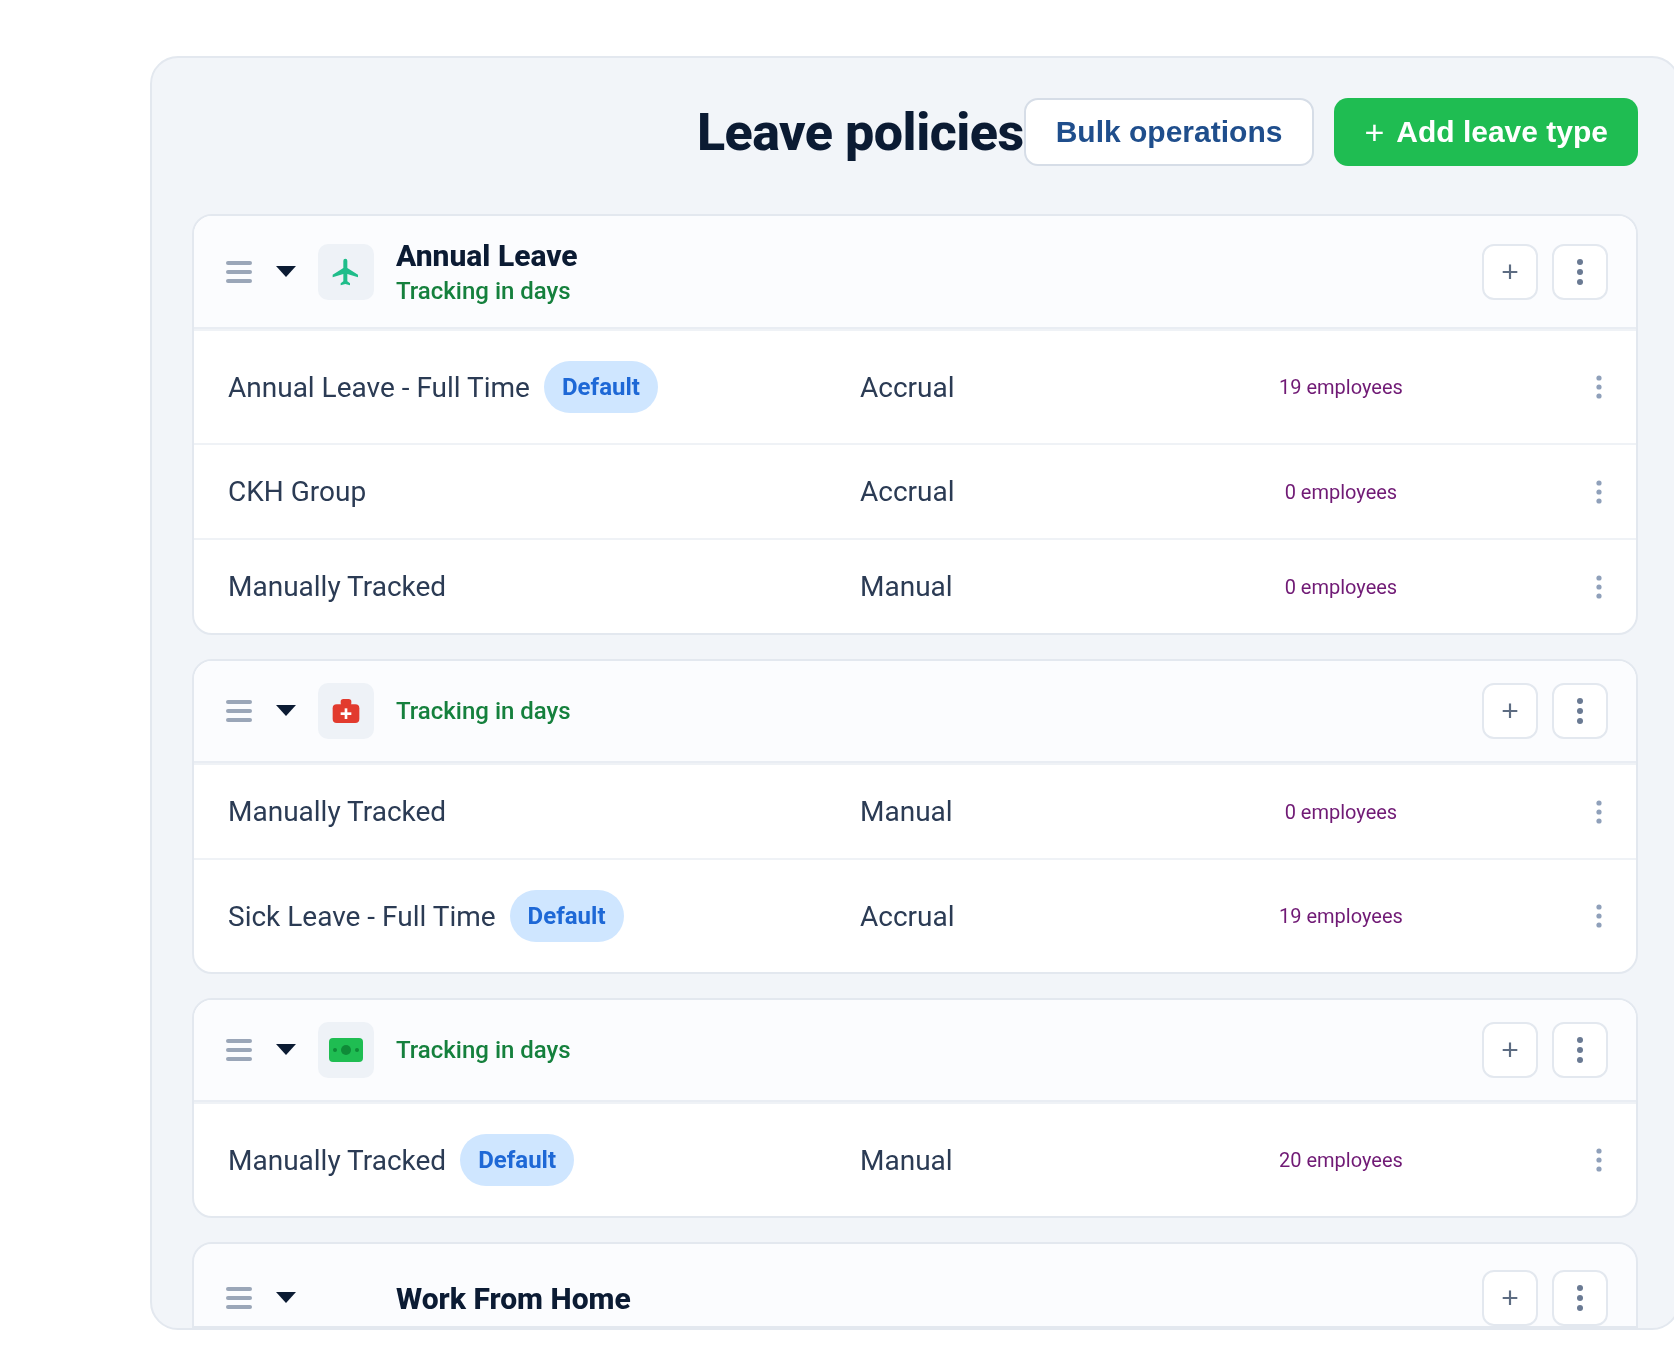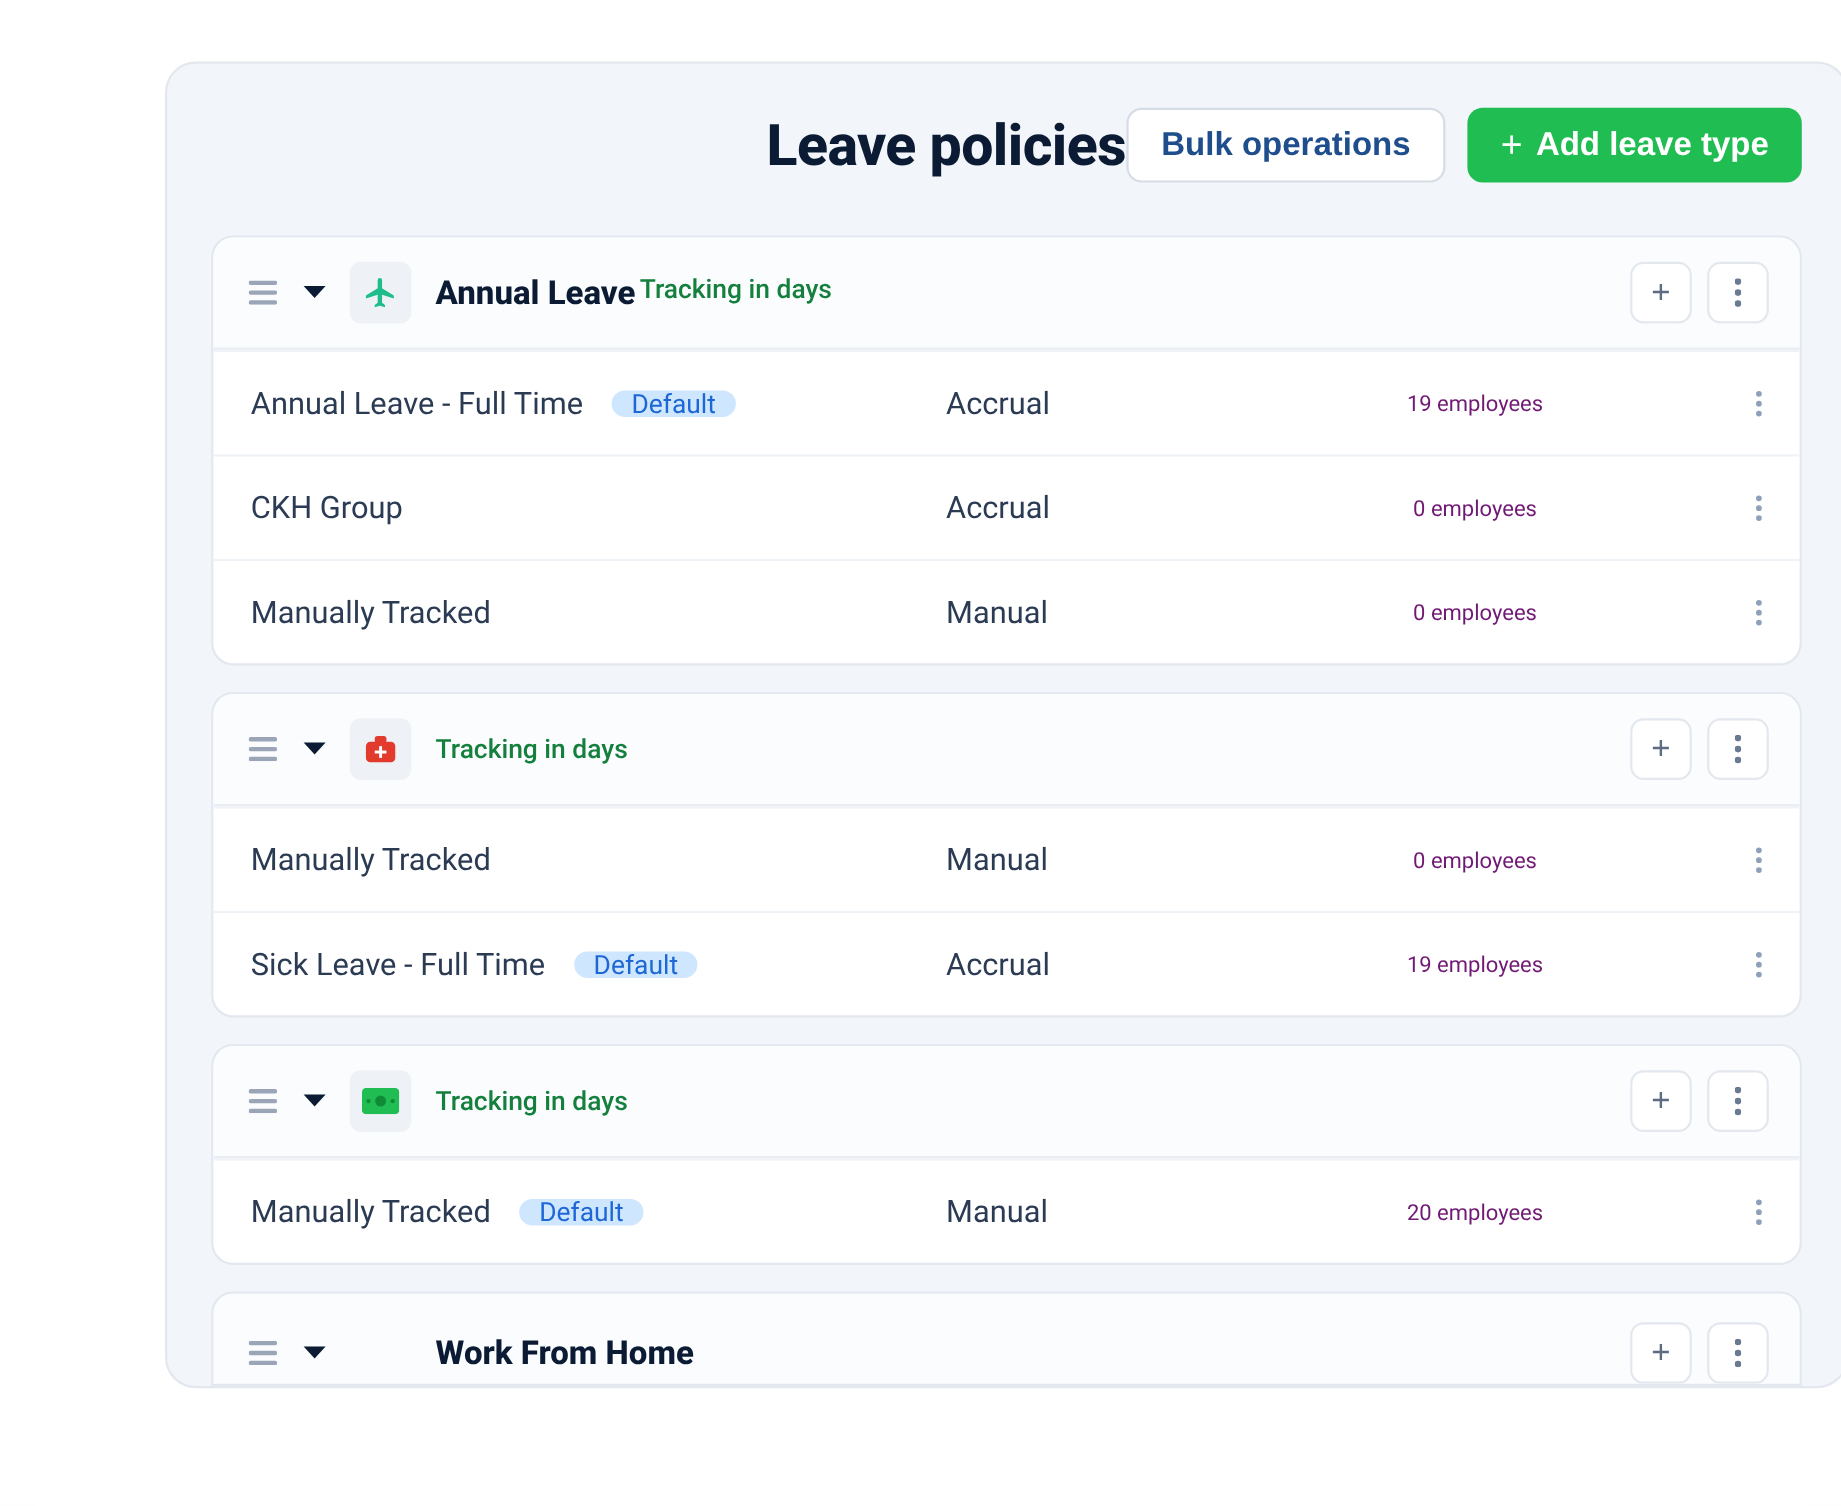--- a/index.html
+++ b/index.html
@@ -115,20 +115,21 @@
     height: 56px;
     border-radius: 10px;
     background: #eef2f7;
     display: flex;
     align-items: center;
     justify-content: center;
     margin-right: 22px;
   }
   .type-title-wrap {
     display: flex;
+    flex-direction: column;
     gap: 4px;
     flex: 1;
   }
   .type-title {
     font-size: 30px;
     font-weight: 800;
     color: #0b1b33;
   }
   .type-sub {
     font-size: 24px;
@@ -157,21 +158,21 @@
     display: flex;
     align-items: center;
     padding: 30px 34px;
     border-top: 2px solid #eff2f6;
   }
   .row:first-of-type { border-top: none; }
   .row-name {
     flex: 0 0 46%;
     display: flex;
     align-items: center;
-    gap: 26px;
+    gap: 14px;
     font-size: 28px;
     color: #2b3b54;
   }
   .row-col2 {
     flex: 0 0 22%;
     font-size: 28px;
     color: #2b3b54;
   }
   .row-col3 {
     flex: 0 0 26%;
@@ -184,26 +185,26 @@
     display: flex;
     justify-content: flex-end;
     align-items: center;
     color: #6a7a93;
     cursor: pointer;
   }
   .row-actions svg { fill: #8fa0ba; }
   .badge {
     display: inline-flex;
     align-items: center;
-    height: 24px;
+    height: 52px;
     padding: 0 18px;
     border-radius: 999px;
     background: #cfe6ff;
     color: #1e68d6;
-    font-weight: 400;
+    font-weight: 700;
     font-size: 24px;
   }
 </style>
 </head>
 <body>
 
 <div class="page-frame">
   <div class="panel">
 
     <div class="panel-header">

